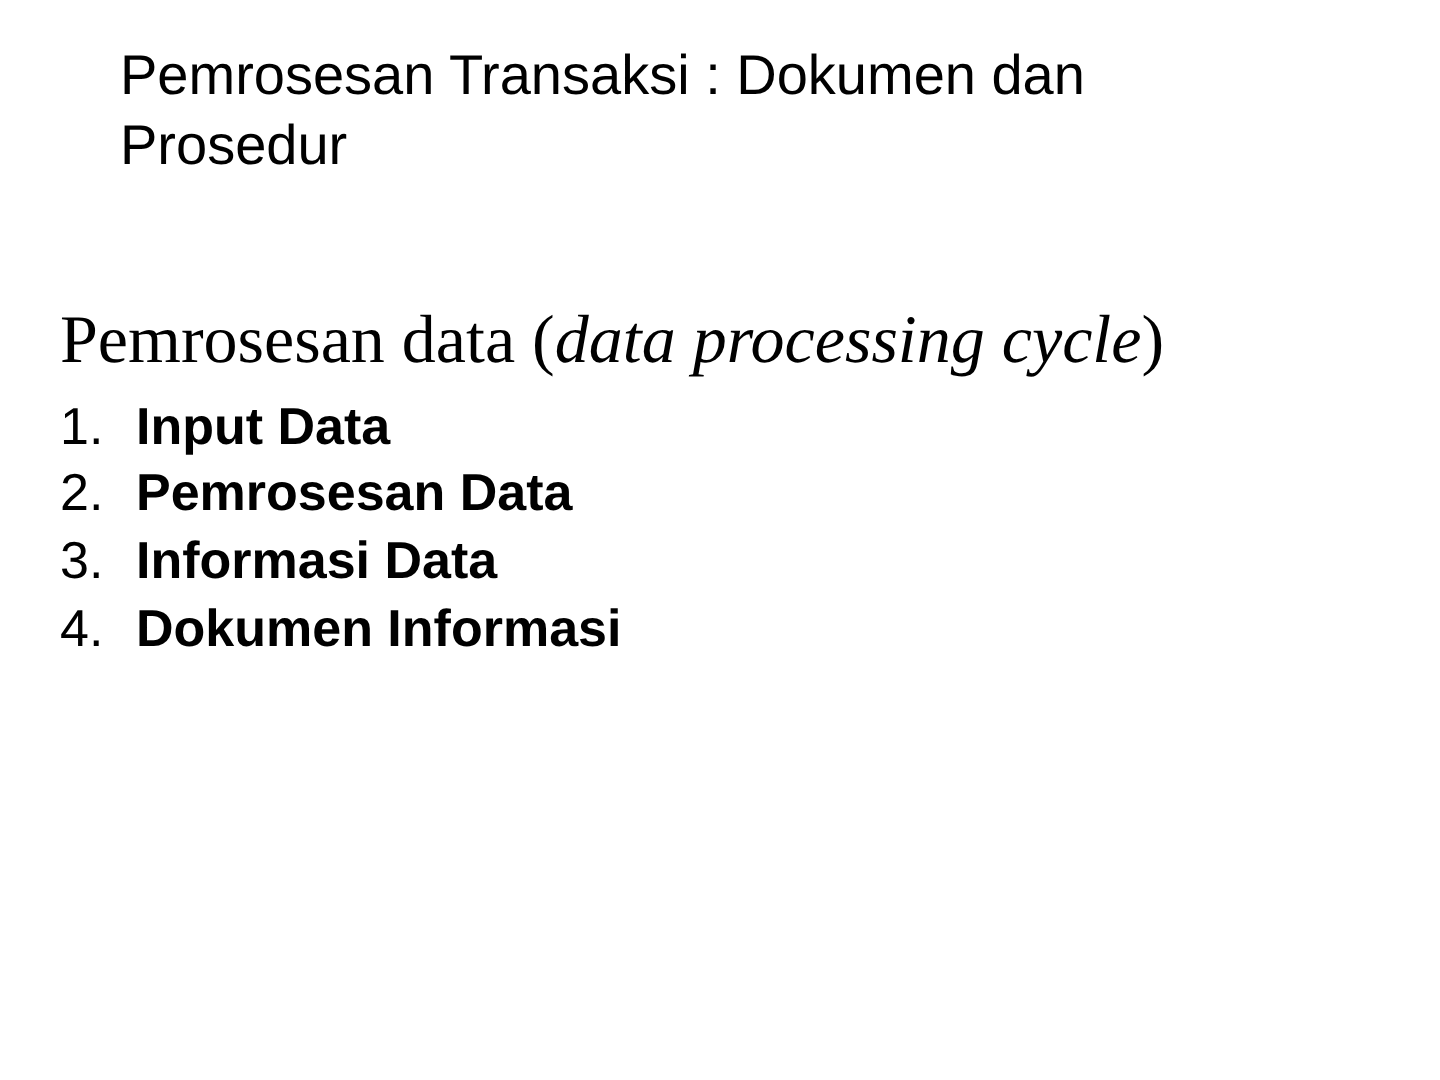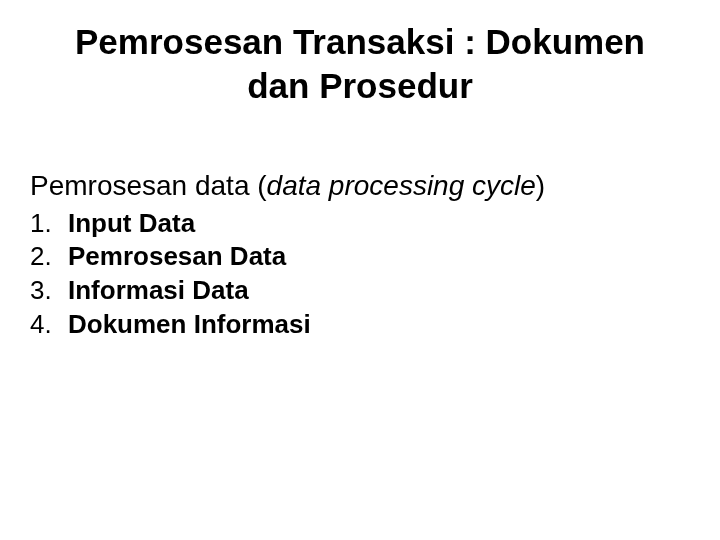--- a/index.html
+++ b/index.html
@@ -9,32 +9,33 @@
     }
     body {
       width: 720px;
       height: 540px;
       background: #ffffff;
       font-family: Arial, Helvetica, sans-serif;
       color: #000000;
       padding: 20px 30px 30px 30px;
     }
     .title {
-      font-size: 35px;
-      font-weight: bold;
-      text-align: center;
+      font-size: 28px;
+      font-weight: normal;
+      text-align: left;
       margin-top: 0px;
       margin-bottom: 60px;
       line-height: 1.25;
       padding: 0 30px;
     }
     .intro {
-      font-size: 28px;
+      font-size: 34px;
       line-height: 1.25;
       margin-bottom: 4px;
+      font-family: Liberation Serif, serif;
     }
     .intro-line1 {
       display: block;
     }
     .intro-italic {
       font-style: italic;
     }
     .intro-line2 {
       display: block;
       padding-left: 70px;

